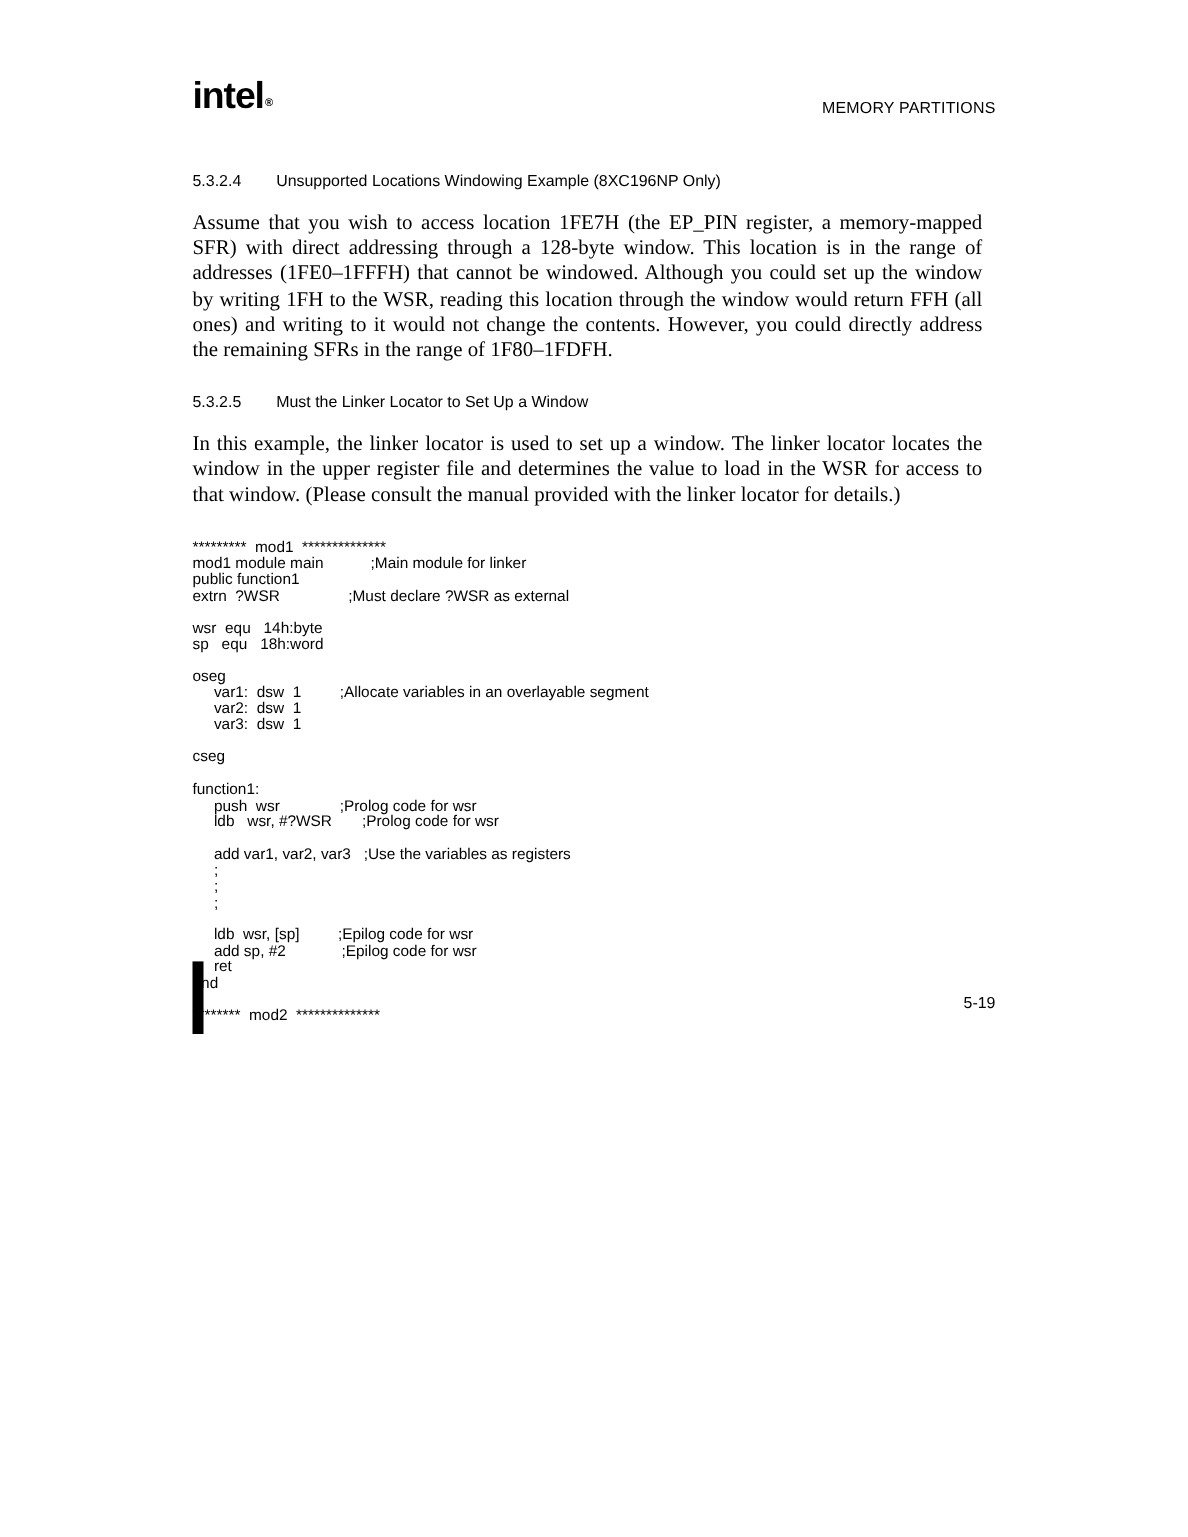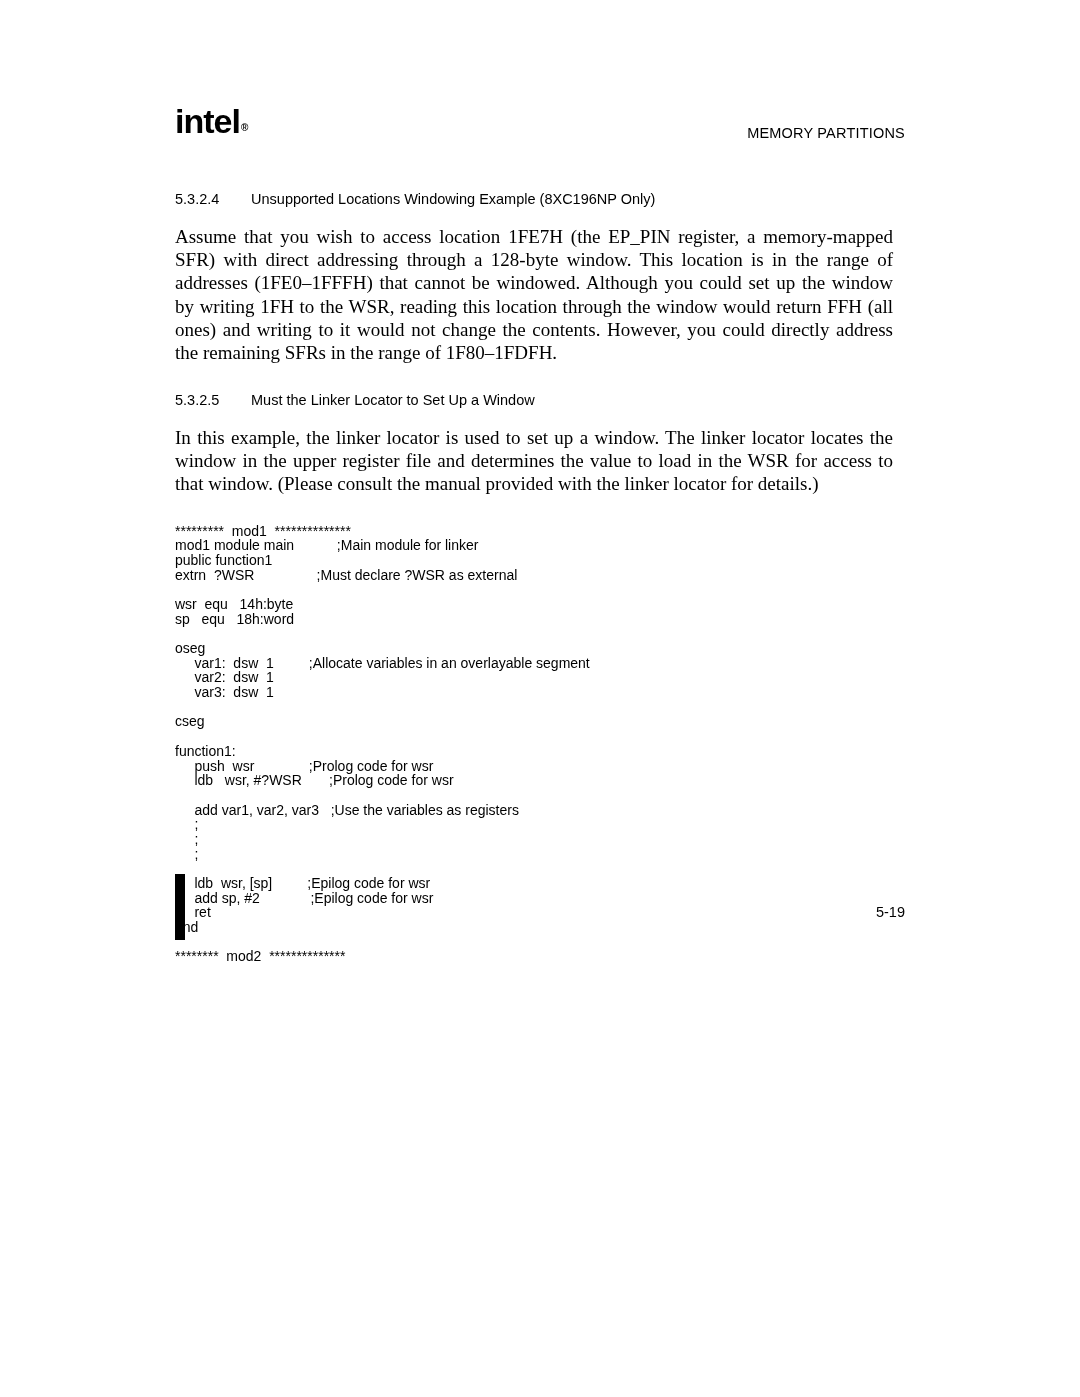--- a/index.html
+++ b/index.html
@@ -7,21 +7,21 @@
     padding: 0;
     background: #fff;
     font-family: "Times New Roman", Times, serif;
     color: #000;
   }
   .page {
     width: 1080px;
     height: 1195px;
     position: relative;
     box-sizing: border-box;
-    padding: 102px 175px 0 175px;
+    padding: 68px 175px 0 175px;
   }
   .header-row {
     display: flex;
     justify-content: space-between;
     align-items: flex-end;
     margin-bottom: 50px;
   }
   .logo {
     font-family: Arial, Helvetica, sans-serif;
     font-weight: 700;

